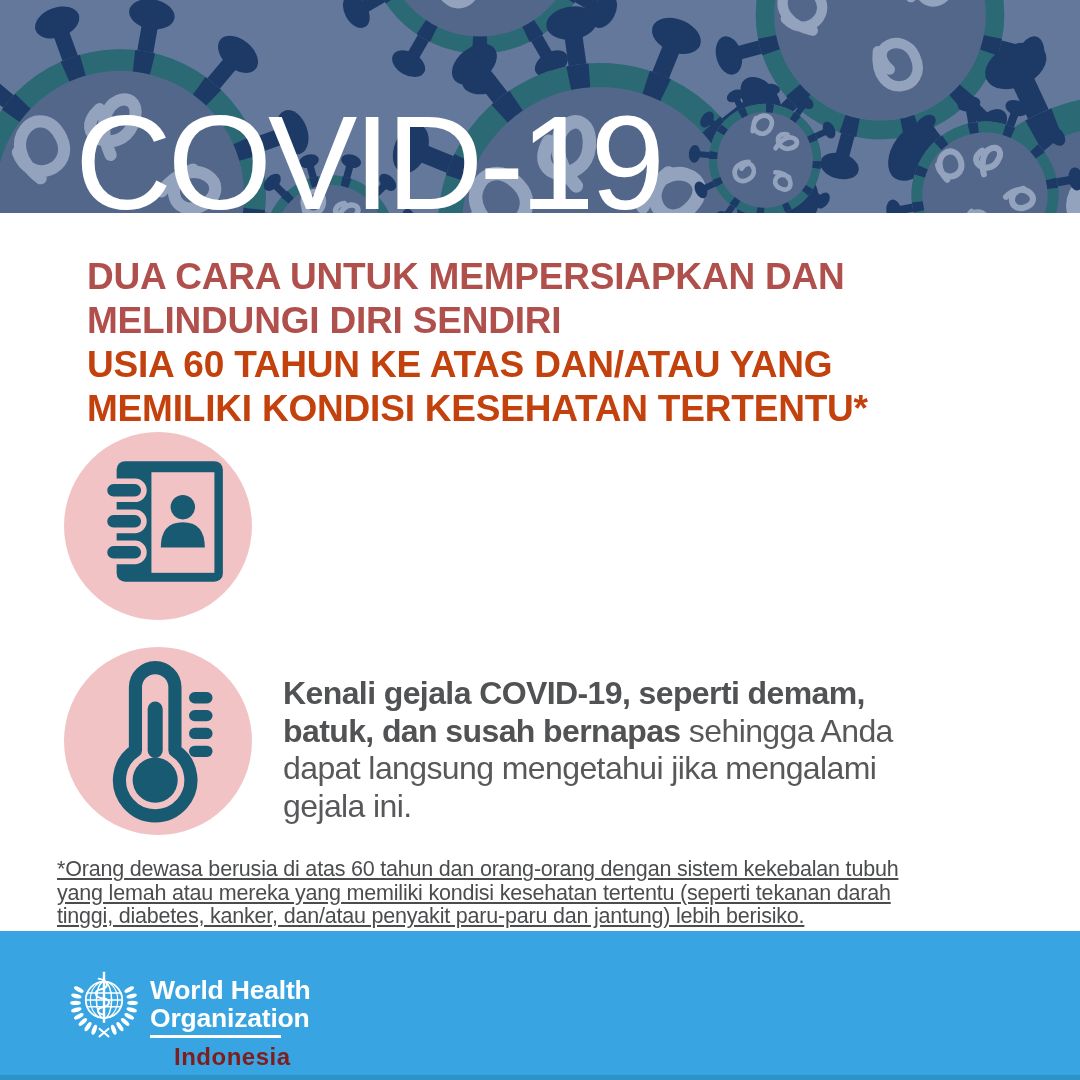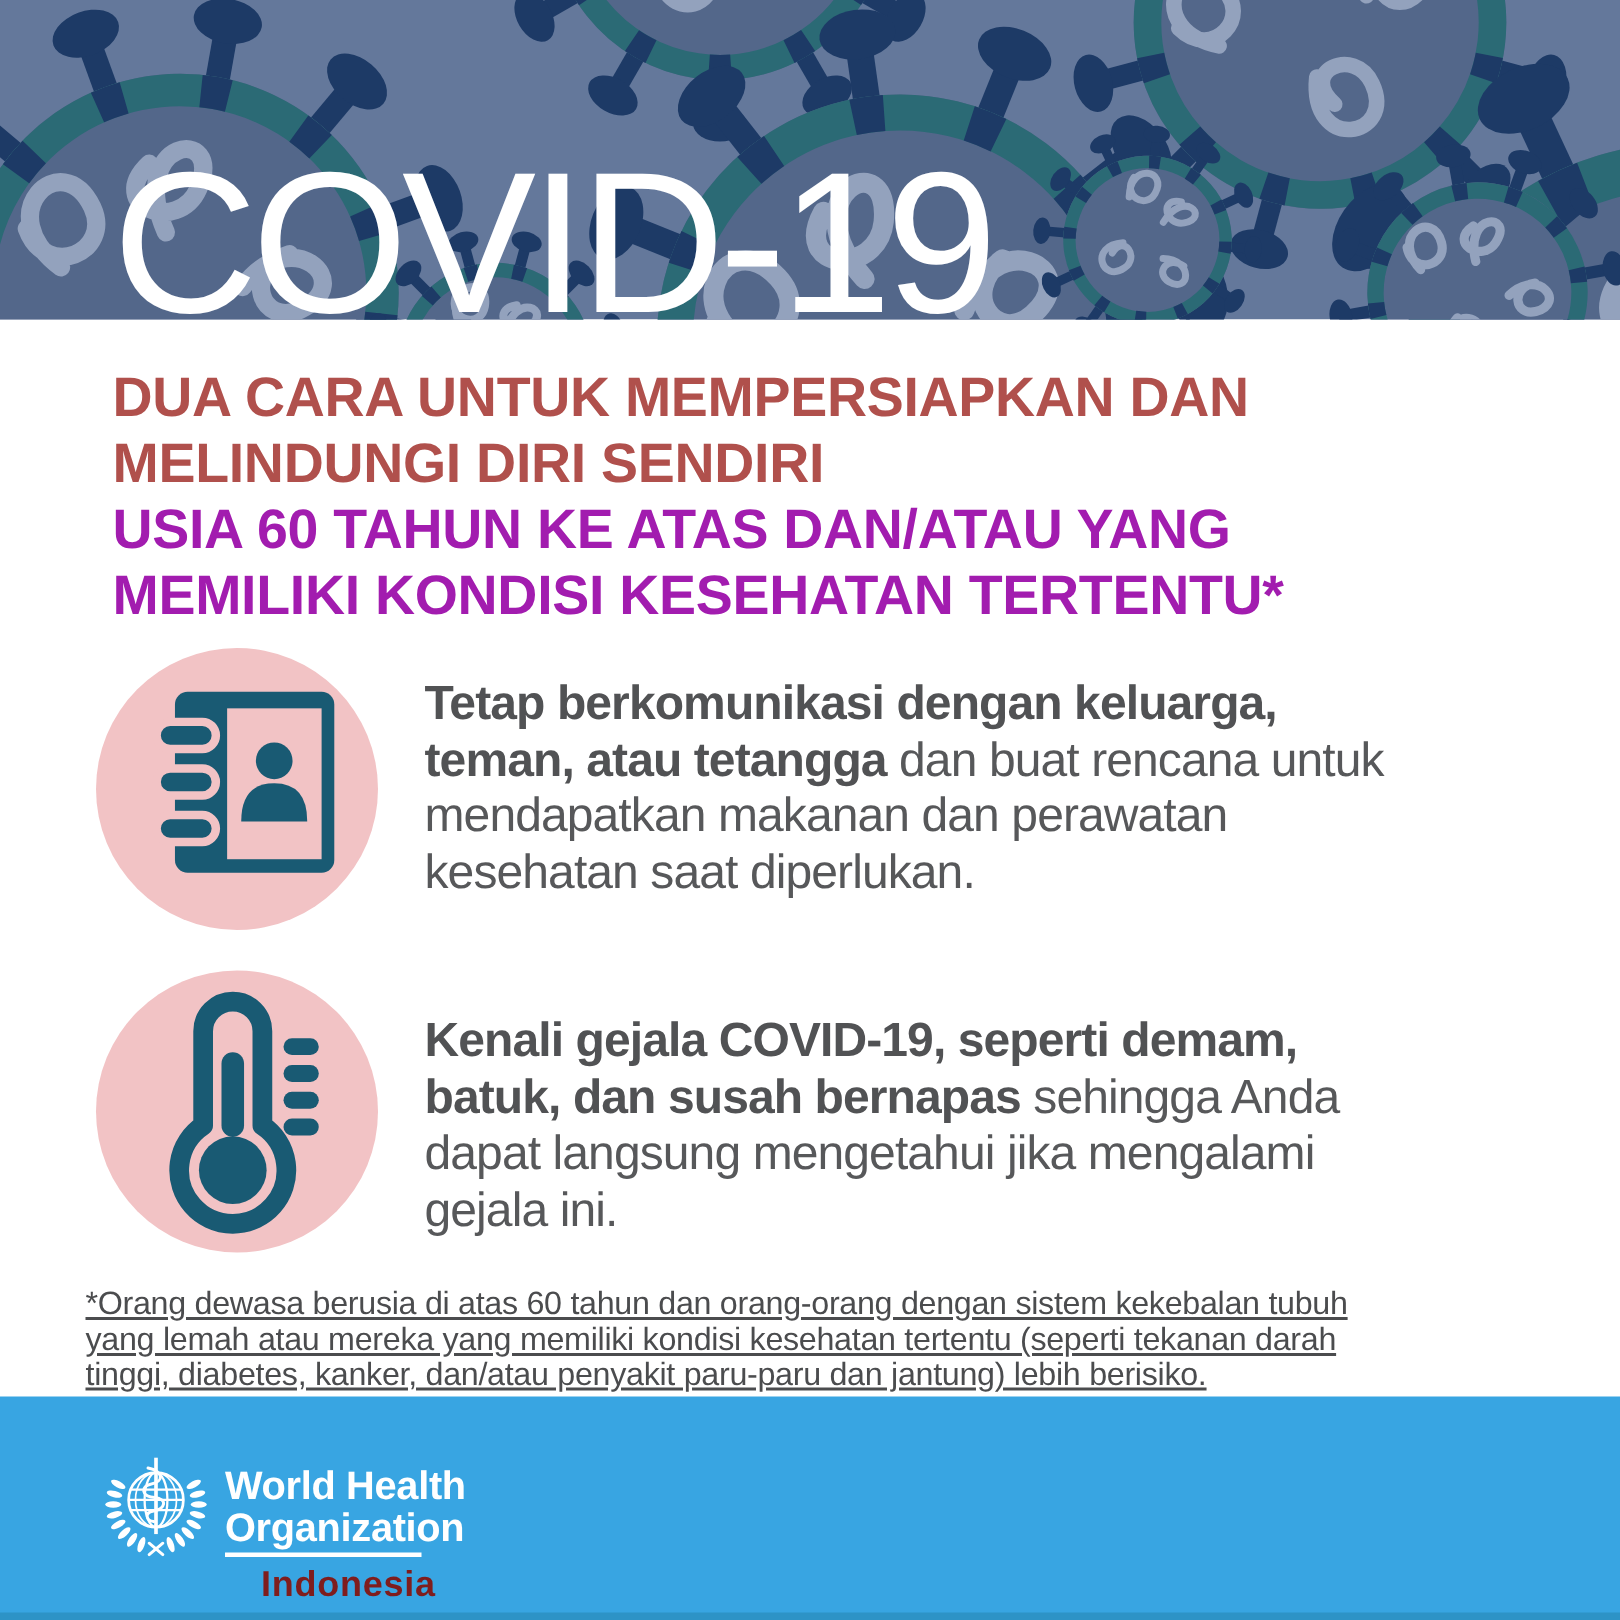--- a/index.html
+++ b/index.html
@@ -14,24 +14,24 @@
   .covid-title{
     position:absolute;left:70px;top:91px;margin:5px;
     font-size:134px;line-height:1;font-weight:normal;color:#ffffff;
     letter-spacing:-4px;white-space:nowrap;
   }
   .subtitle{
     position:absolute;left:78px;top:215px;
     font-size:27px;font-weight:bold;color:#1e5f8e;letter-spacing:0.2px;
   }
   
-  .heading{position:absolute;left:75px;margin:0;font-size:37px;line-height:44px;
+  .heading{position:absolute;left:75px;margin:12px;font-size:37px;line-height:44px;
     font-weight:bold;white-space:pre-line;letter-spacing:-0.2px;}
   .heading-red{top:243px;color:#b0504c;}
-  .heading-teal{top:331px;color:#a21caf;}
+  .heading-teal{top:331px;color:#c2410c;}
   
   .icon-circle{position:absolute;left:64px;width:188px;height:188px;border-radius:50%;
     background:#f2c3c5;}
   .icon-circle svg{display:block;width:188px;height:188px;}
   .icon-1{top:432px;}
   .icon-2{top:647px;}
   .item-text{position:absolute;left:283px;width:770px;margin:0;
     font-size:32px;line-height:37.5px;color:#57585a;letter-spacing:-0.6px;
     white-space:pre-line;}
   .item-text b{color:#515254;}
@@ -146,24 +146,20 @@
     <svg viewBox="0 0 100 100" aria-hidden="true">
       <rect x="28" y="15.5" width="56.5" height="64.2" rx="4.5" fill="#195a73"></rect>
       <rect x="46.5" y="21.4" width="33.5" height="53.5" fill="#f2c3c5"></rect>
       <circle cx="63.2" cy="40" r="6.5" fill="#195a73"></circle>
       <path d="M 51.5 61.5 q 0 -13.5 11.7 -13.5 q 11.7 0 11.7 13.5 z" fill="#195a73"></path>
       <rect x="21.5" y="26.2" width="21" height="9.6" rx="4.8" fill="#195a73" stroke="#f2c3c5" stroke-width="3"></rect>
       <rect x="21.5" y="42.7" width="21" height="9.6" rx="4.8" fill="#195a73" stroke="#f2c3c5" stroke-width="3"></rect>
       <rect x="21.5" y="59.2" width="21" height="9.6" rx="4.8" fill="#195a73" stroke="#f2c3c5" stroke-width="3"></rect>
     </svg>
   </div>
-  <p class="item-text text-1"><b>Tetap berkomunikasi dengan keluarga,
-teman, atau tetangga</b><span> dan buat rencana untuk
-mendapatkan makanan dan perawatan
-kesehatan saat diperlukan.</span></p>
 
   <div class="icon-circle icon-2">
     <svg viewBox="0 0 100 100" aria-hidden="true">
       <path d="M 38 21.5 A 10.5 10.5 0 0 1 59 21.5 L 59 55 A 19 19 0 1 1 38 55 Z" fill="none" stroke="#195a73" stroke-width="7" stroke-linejoin="round"></path>
       <rect x="44.5" y="29" width="8" height="30" rx="4" fill="#195a73"></rect>
       <circle cx="48.5" cy="70.8" r="12" fill="#195a73"></circle>
       <rect x="66.5" y="24" width="12.5" height="6" rx="3" fill="#195a73"></rect>
       <rect x="66.5" y="33.5" width="12.5" height="6" rx="3" fill="#195a73"></rect>
       <rect x="66.5" y="43" width="12.5" height="6" rx="3" fill="#195a73"></rect>
       <rect x="66.5" y="52.5" width="12.5" height="6" rx="3" fill="#195a73"></rect>

